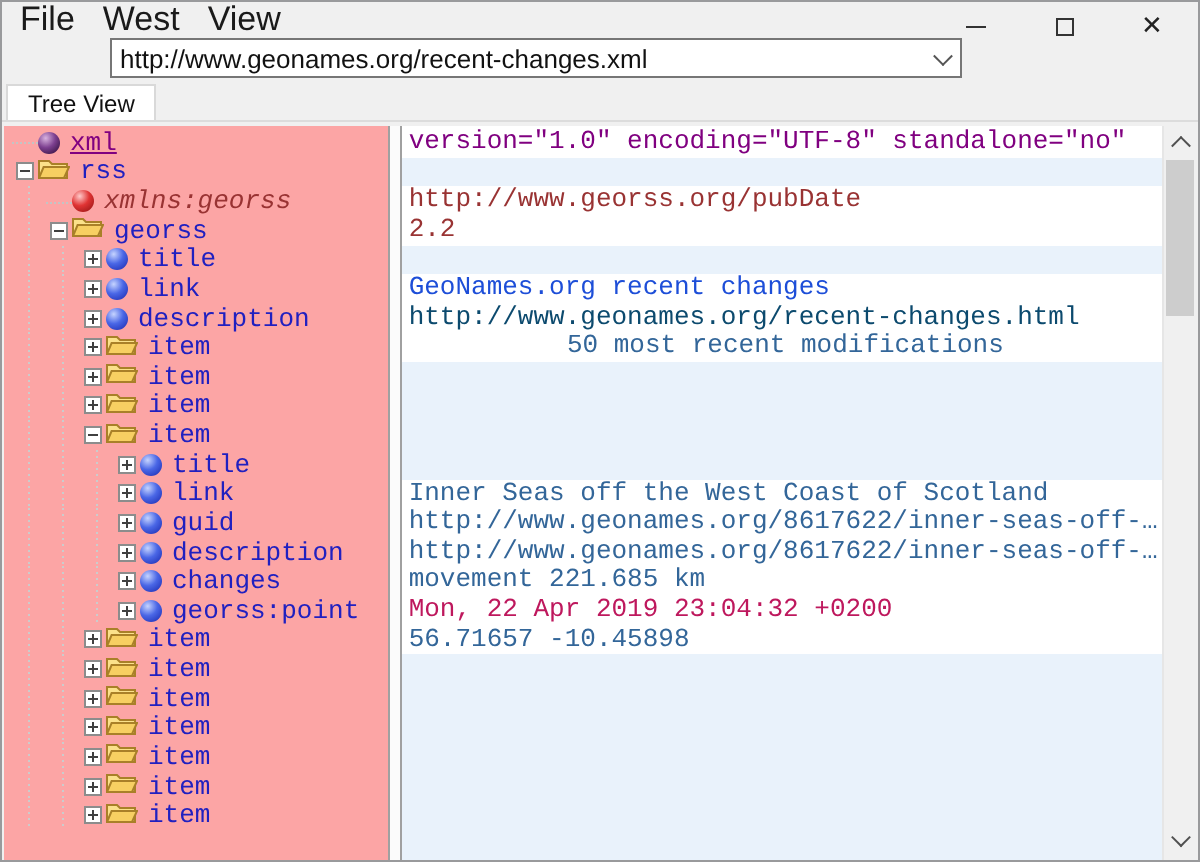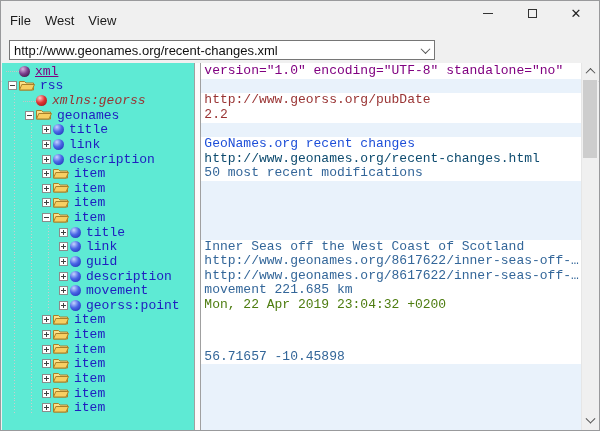--- a/index.html
+++ b/index.html
@@ -2,40 +2,40 @@
 <html><head>
 <meta charset="utf-8">
 <style>
   html,body{margin:0;padding:0;}
   body{width:600px;height:431px;font-family:"Liberation Sans",sans-serif;}
   #window{
     box-sizing:border-box;width:600px;height:431px;
     border:1px solid #999a9c;background:#f0f0f0;position:relative;overflow:hidden;
   }
   
-  .menubar{height:39px;display:flex;align-items:center;padding-left:2px;font-size:13px;color:#1a1a1a;}
+  .menubar{height:18px;display:flex;align-items:center;padding-left:2px;font-size:17px;color:#1a1a1a;}
   .menu-item{padding:3px 7px;cursor:default;}
   .caption-buttons{position:absolute;top:0;right:1px;display:flex;height:24px;}
   .cap{width:44px;height:24px;display:flex;align-items:center;justify-content:center;}
   .glyph-min{width:10px;height:1px;background:#333;display:block;}
   .glyph-max{width:9px;height:9px;border:1px solid #333;display:block;box-sizing:border-box;}
   .glyph-close{font-family:"DejaVu Sans",sans-serif;font-size:13px;color:#222;line-height:1;}
   
-  .address-row{padding:0 0 0 8px;height:21px;}
+  .address-row{padding:0 0 0 8px;height:21px;margin-left:46px;}
   .combo{box-sizing:border-box;width:426px;height:20px;border:1px solid #767676;background:#fff;display:flex;align-items:center;}
   .combo input{flex:1;border:none;outline:none;font-family:"Liberation Sans",sans-serif;font-size:13px;padding:0 0 0 4px;color:#111;background:transparent;}
   .combo-arrow{width:18px;height:100%;display:flex;align-items:center;justify-content:center;}
   .chev{width:6px;height:6px;border-right:1px solid #555;border-bottom:1px solid #555;transform:rotate(45deg) translate(-1px,-1px);}
   
   .tabstrip{height:19px;margin-top:1px;display:flex;align-items:flex-end;border-bottom:1px solid #dcdcdc;}
   .tab{box-sizing:border-box;height:18px;margin-left:2px;padding:2px 10px 0 10px;background:#fff;
        border:1px solid #d9d9d9;border-bottom:none;font-size:12px;color:#111;}
   
   .content{position:absolute;left:1px;right:1px;top:62px;height:367px;display:flex;background:#fbfbfb;}
-  .tree-pane{box-sizing:border-box;width:194px;background:#5eead4;border-right:1px solid #a0a0a0;overflow:hidden;padding-top:1px;text-align:center;}
+  .tree-pane{box-sizing:border-box;width:194px;background:#fca5a5;border-right:1px solid #a0a0a0;overflow:hidden;padding-top:1px;text-align:center;}
   .pane-gap{width:5px;}
   .value-pane{box-sizing:border-box;width:382px;background:#fff;border-left:1px solid #a0a0a0;overflow:hidden;padding-top:1px;}
   .row{height:14.64px;display:flex;align-items:center;white-space:nowrap;}
   .tree-row{padding-left:4px;}
   .guide{width:17px;align-self:stretch;flex:none;
          background-image:repeating-linear-gradient(to bottom,#cccccc 0 1px,transparent 1px 3px);
          background-size:1px 100%;background-position:8px 0;background-repeat:no-repeat;}
   .spacer{width:13px;flex:none;border-top:1px dotted #c4c4c4;height:0;margin-top:1px;}
   .expander{box-sizing:border-box;width:9px;height:9px;margin:0 2px;border:1px solid #8c8c8c;background:#fff;position:relative;flex:none;}
   .expander::before{content:"";position:absolute;left:1px;right:1px;top:3px;height:1px;background:#404040;}
@@ -115,21 +115,21 @@
           <span class="icon sphere red"></span>
           <span class="label mono" style="color: rgb(153, 51, 51); font-style: italic;">xmlns:georss</span>
         </div>
         <div class="row tree-row">
           <span class="guide"></span>
           <span class="expander"></span>
           <span class="icon"><svg width="16" height="12" viewBox="0 0 16 12">
               <path d="M0.5 2.5 L5.5 2.5 L7 4 L14.5 4 L14.5 11 L0.5 11 Z" fill="#fbe18a" stroke="#a98028"></path>
               <path d="M0.5 11 L2.8 5.5 L15.5 5.5 L13 11 Z" fill="#f7cf62" stroke="#a98028"></path>
             </svg></span>
-          <span class="label mono" style="color: rgb(32, 32, 192);">geonames</span>
+          <span class="label mono" style="color: rgb(32, 32, 192);">georss</span>
         </div>
         <div class="row tree-row">
           <span class="guide"></span>
           <span class="guide"></span>
           <span class="expander plus"></span>
           <span class="icon sphere blue"></span>
           <span class="label mono" style="color: rgb(32, 32, 192);">title</span>
         </div>
         <div class="row tree-row">
           <span class="guide"></span>
@@ -216,21 +216,21 @@
           <span class="expander plus"></span>
           <span class="icon sphere blue"></span>
           <span class="label mono" style="color: rgb(32, 32, 192);">description</span>
         </div>
         <div class="row tree-row">
           <span class="guide"></span>
           <span class="guide"></span>
           <span class="guide"></span>
           <span class="expander plus"></span>
           <span class="icon sphere blue"></span>
-          <span class="label mono" style="color: rgb(32, 32, 192);">movement</span>
+          <span class="label mono" style="color: rgb(32, 32, 192);">changes</span>
         </div>
         <div class="row tree-row">
           <span class="guide"></span>
           <span class="guide"></span>
           <span class="guide"></span>
           <span class="expander plus"></span>
           <span class="icon sphere blue"></span>
           <span class="label mono" style="color: rgb(32, 32, 192);">georss:point</span>
         </div>
         <div class="row tree-row">
@@ -306,31 +306,31 @@
       </div>
     <div class="pane-gap"></div>
     <div class="value-pane">
         <div class="row value-row mono" style="color: rgb(128, 0, 128);">version="1.0" encoding="UTF-8" standalone="no"</div>
         <div class="row value-row mono" style="background: rgb(233, 242, 251); color: rgb(51, 102, 153);"></div>
         <div class="row value-row mono" style="color: rgb(153, 51, 51);">http://www.georss.org/pubDate</div>
         <div class="row value-row mono" style="color: rgb(153, 51, 51);">2.2</div>
         <div class="row value-row mono" style="background: rgb(233, 242, 251); color: rgb(51, 102, 153);"></div>
         <div class="row value-row mono" style="color: #1d4ed8;">GeoNames.org recent changes</div>
         <div class="row value-row mono" style="color: #0c4a6e;">http://www.geonames.org/recent-changes.html</div>
-        <div class="row value-row mono" style="color: rgb(51, 102, 153);">50 most recent modifications</div>
+        <div class="row value-row mono" style="color: rgb(51, 102, 153); text-align: center;">50 most recent modifications</div>
         <div class="row value-row mono" style="background: rgb(233, 242, 251); color: rgb(51, 102, 153);"></div>
         <div class="row value-row mono" style="background: rgb(233, 242, 251); color: rgb(51, 102, 153);"></div>
         <div class="row value-row mono" style="background: rgb(233, 242, 251); color: rgb(51, 102, 153);"></div>
         <div class="row value-row mono" style="background: rgb(233, 242, 251); color: rgb(51, 102, 153);"></div>
         <div class="row value-row mono" style="color: rgb(51, 102, 153);">Inner Seas off the West Coast of Scotland</div>
         <div class="row value-row mono" style="color: rgb(51, 102, 153);">http://www.geonames.org/8617622/inner-seas-off-the-w…</div>
         <div class="row value-row mono" style="color: rgb(51, 102, 153);">http://www.geonames.org/8617622/inner-seas-off-the-w…</div>
         <div class="row value-row mono" style="color: rgb(51, 102, 153);">movement 221.685 km</div>
-        <div class="row value-row mono" style="color: #4d7c0f;">Mon, 22 Apr 2019 23:04:32 +0200</div>
-        <div class="row value-row mono" style="color: rgb(51, 102, 153); margin-top: 37px;">56.71657 -10.45898</div>
+        <div class="row value-row mono" style="color: #be185d;">Mon, 22 Apr 2019 23:04:32 +0200</div>
+        <div class="row value-row mono" style="color: rgb(51, 102, 153);">56.71657 -10.45898</div>
         <div class="row value-row mono" style="background: rgb(233, 242, 251); color: rgb(51, 102, 153);"></div>
         <div class="row value-row mono" style="background: rgb(233, 242, 251); color: rgb(51, 102, 153);"></div>
         <div class="row value-row mono" style="background: rgb(233, 242, 251); color: rgb(51, 102, 153);"></div>
         <div class="row value-row mono" style="background: rgb(233, 242, 251); color: rgb(51, 102, 153);"></div>
         <div class="row value-row mono" style="background: rgb(233, 242, 251); color: rgb(51, 102, 153);"></div>
         <div class="row value-row mono" style="background: rgb(233, 242, 251); color: rgb(51, 102, 153);"></div>
         <div class="row value-row mono" style="background: rgb(233, 242, 251); color: rgb(51, 102, 153);"></div>
       </div>
     <div class="scrollbar">
       <div class="sb-btn sb-up">

